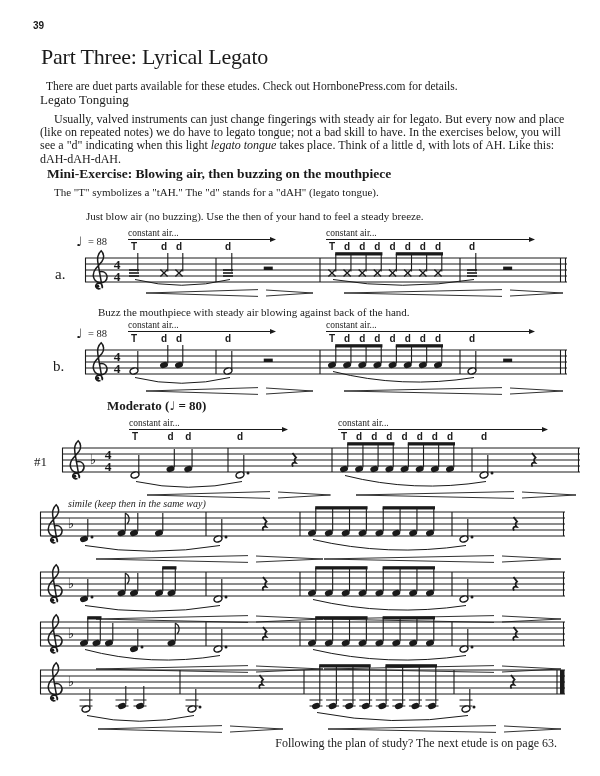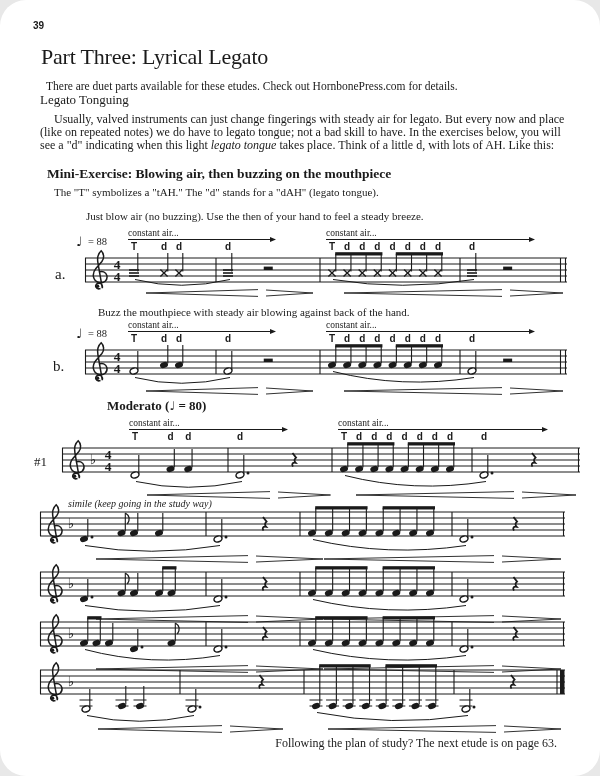--- a/index.html
+++ b/index.html
@@ -1,17 +1,17 @@
 <!DOCTYPE html>
 <html><head>
 <meta charset="utf-8">
 <style>
   html,body{margin:0;padding:0;background:#e8e8e8;}
   .page{position:relative;width:600px;height:776px;background:#ffffff;color:#1a1a1a;
-        font-family:"Liberation Serif", serif;overflow:hidden;margin:0 auto;border-radius:26px;}
+        font-family:"Liberation Serif", serif;overflow:hidden;margin:0 auto;}
   .abs{position:absolute;}
   .pagenum{left:33px;top:20px;font-family:"Liberation Sans",sans-serif;font-weight:bold;font-size:10px;}
   .title{left:41px;top:44px;font-size:22px;font-weight:normal;letter-spacing:-0.2px;margin:0;}
   .intro{left:46px;top:80px;font-size:11.5px;}
   .sect{left:40px;top:92px;font-size:13px;font-weight:normal;margin:0;}
   .para{left:40px;top:113px;width:540px;font-size:12px;}
   .pline{margin:0;line-height:13.2px;}
   .pline.indent{text-indent:14px;}
   .it{font-style:italic;}
   .mini{left:47px;top:166px;font-size:13.5px;font-weight:bold;margin:0;}
@@ -30,30 +30,31 @@
 <div class="page">
   <div class="abs pagenum">39</div>
   <h1 class="abs title">Part Three: Lyrical Legato</h1>
   <div class="abs intro">There are duet parts available for these etudes. Check out HornbonePress.com for details.</div>
   <h2 class="abs sect">Legato Tonguing</h2>
 
   <div class="abs para">
     <p class="pline indent">Usually, valved instruments can just change fingerings with steady air for legato. But every now and place</p>
     <p class="pline">(like on repeated notes) we do have to legato tongue; not a bad skill to have. In the exercises below, you will</p>
     <p class="pline"><span>see a "d" indicating when this light </span><span class="it">legato tongue</span><span> takes place. Think of a little d, with lots of AH.  Like this:</span></p>
+    <p class="pline">dAH-dAH-dAH.</p>
   </div>
 
   <h3 class="abs mini">Mini-Exercise: Blowing air, then buzzing on the mouthpiece</h3>
   <div class="abs sub">The "T" symbolizes a "tAH."  The "d" stands for a "dAH" (legato tongue).</div>
   <div class="abs blow">Just blow air (no buzzing). Use the then of your hand to feel a steady breeze.</div>
   <div class="abs buzz">Buzz the mouthpiece with steady air blowing against back of the hand.</div>
 
   <div class="abs mod"><span>Moderato (</span><span class="gl">♩</span><span> = 80)</span></div>
 
-  <div class="abs simile">simile (keep going in the study way)</div>
+  <div class="abs simile">simile (keep then in the same way)</div>
   <div class="abs footer">Following the plan of study? The next etude is on page 63.</div>
 
   <svg class="sys" width="600" height="84" style="top: 224px;">
       <line x1="85" y1="34" x2="567" y2="34" stroke="#1a1a1a" stroke-width="1"></line>
       <line x1="85" y1="40" x2="567" y2="40" stroke="#1a1a1a" stroke-width="1"></line>
       <line x1="85" y1="46" x2="567" y2="46" stroke="#1a1a1a" stroke-width="1"></line>
       <line x1="85" y1="52" x2="567" y2="52" stroke="#1a1a1a" stroke-width="1"></line>
       <line x1="85" y1="58" x2="567" y2="58" stroke="#1a1a1a" stroke-width="1"></line>
       <line x1="85.5" y1="34" x2="85.5" y2="58" stroke="#1a1a1a" stroke-width="1.1"></line>
       <line x1="216" y1="34" x2="216" y2="58" stroke="#1a1a1a" stroke-width="1.1"></line>

